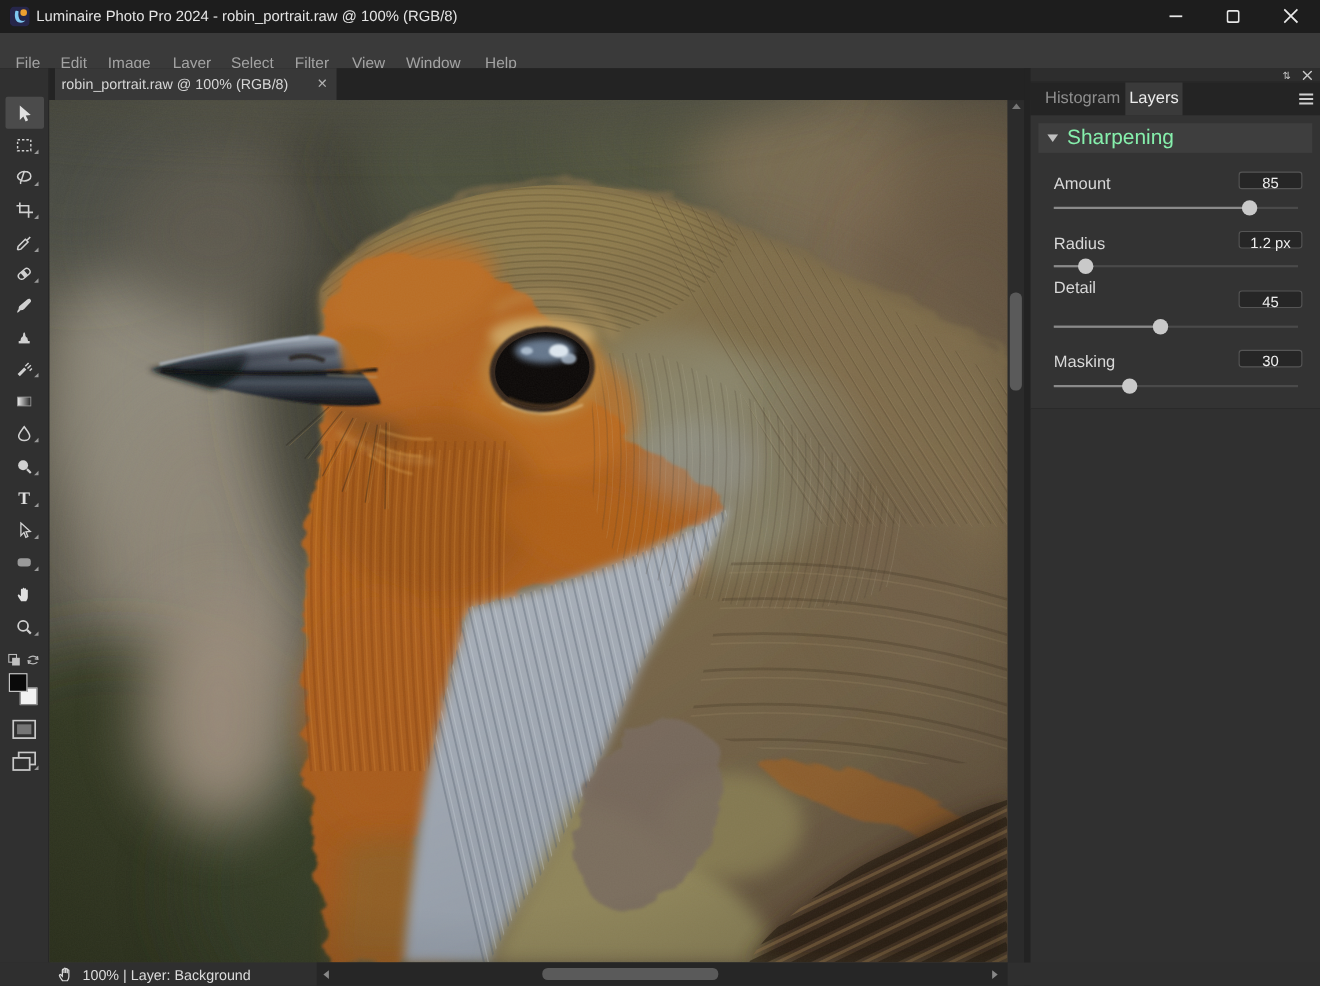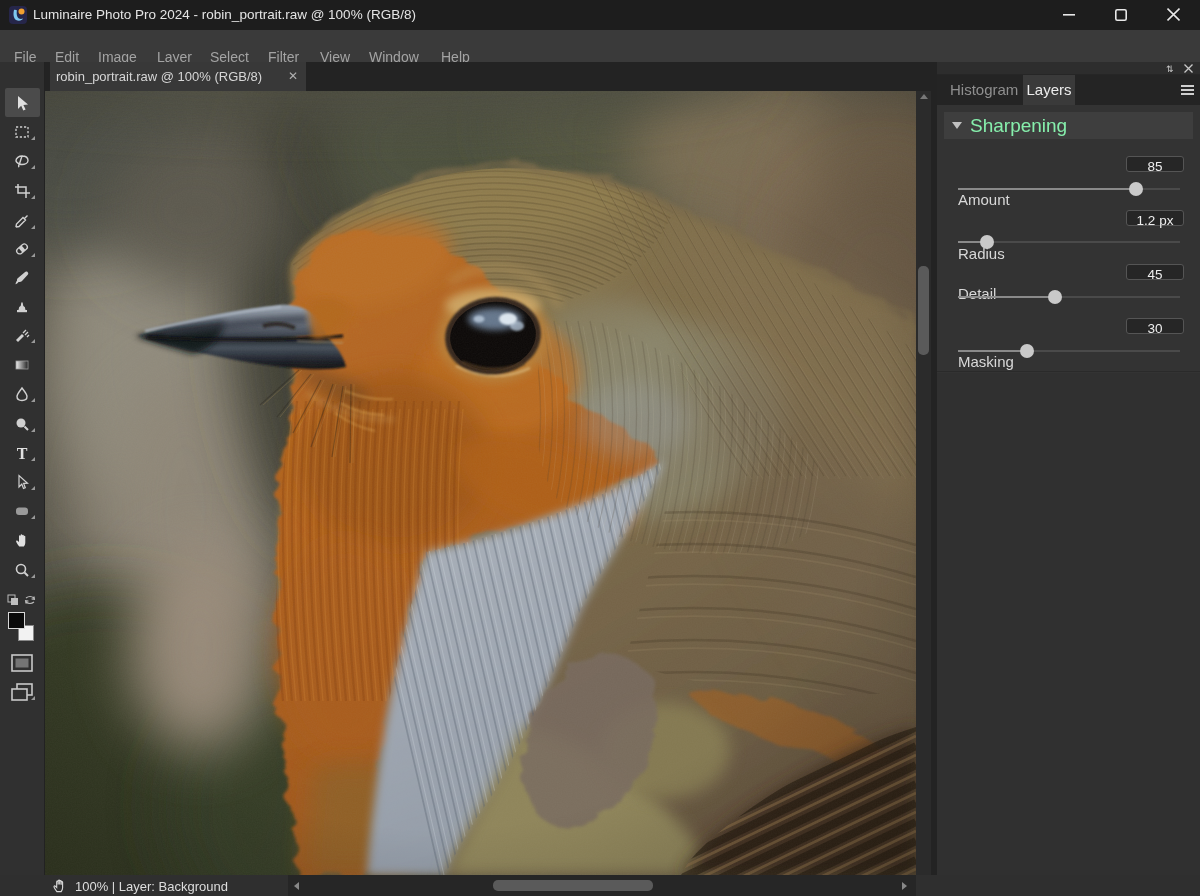--- a/index.html
+++ b/index.html
@@ -22,21 +22,21 @@
   #panel { left:937px; top:62px; width:263px; height:834px; background:#333333; }
   #ptop { left:0; top:0; width:263px; height:13px; background:#2d2d2d; position:absolute; border-bottom:1px solid #262626;}
   #ptabs { left:0; top:13px; width:263px; height:30px; background:#242424; position:absolute; }
   #ptab-hist { position:absolute; left:13px; top:6px; color:#8f8f8f; font-size:15px; }
   #ptab-layers { position:absolute; left:86px; top:0; width:52px; height:30px; background:#3a3a3a; color:#ececec;
      font-size:15px; text-align:center; line-height:30px; }
   #pcontent { left:0; top:43px; width:263px; height:267px; background:#333333; position:absolute;
      border-bottom:1px solid #2a2a2a;}
   #sharphdr { position:absolute; left:7px; top:7px; width:249px; height:27px; background:#3e3e3e; color:#86efac;
      font-size:19px; line-height:27px; }
-  .row-label { position:absolute; left:21px; color:#d8d8d8; font-size:15px;margin-top:32px; }
+  .row-label { position:absolute; left:21px; color:#d8d8d8; font-size:15px; }
   .val-box { position:absolute; left:189px; width:58px; height:16px; background:#262626;
      border:1px solid #555; border-radius:3px; color:#eeeeee; font-size:13.5px; text-align:center; line-height:20px; }
   .sl-track { position:absolute; left:21px; width:222px; height:2px; background:#4a4a4a; }
   .sl-fill { position:absolute; left:0; top:0; height:2px; background:#8a8a8a; }
   .sl-handle { position:absolute; top:-6px; width:14px; height:14px; border-radius:7px; background:#c9c9c9; }
   #pbottom { left:0; top:311px; width:263px; height:523px; background:#303030; position:absolute;}
   #status { left:0; top:875px; width:1200px; height:21px; background:#2f2f2f; }
   #status-text { position:absolute; left:75px; top:4px; color:#dddddd; font-size:13px; }
   #hscroll { position:absolute; left:288px; top:0; width:628px; height:21px; background:#262626; }
   #hthumb { position:absolute; left:205px; top:5px; width:160px; height:11px; background:#5a5a5a; border-radius:5px; }

